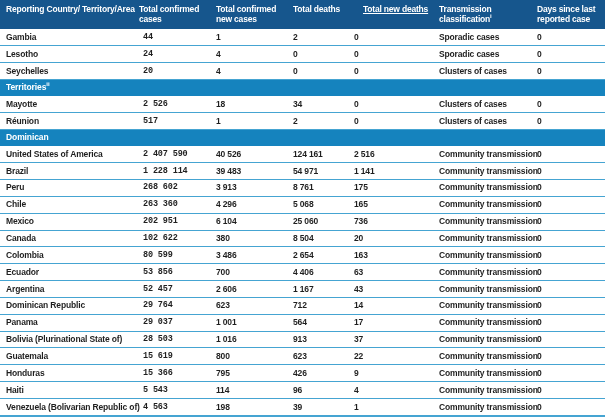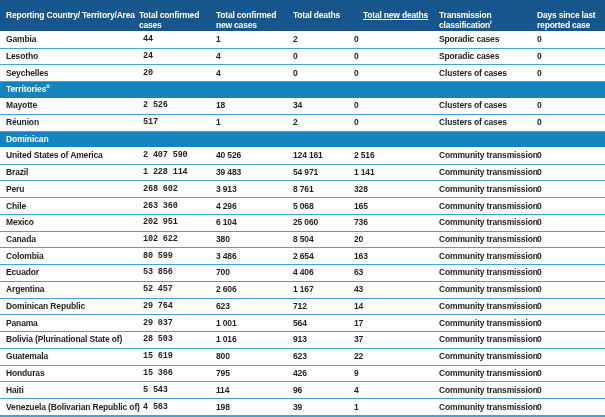--- a/index.html
+++ b/index.html
@@ -17,21 +17,21 @@
   }
   table{
     border-collapse:collapse;table-layout:fixed;
     width:605px;height:417px;
   }
   thead th{
     background:var(--header-bg);
     color:var(--header-text);
     font-size:8.5px;font-weight:bold;
     text-align:left;vertical-align:top;
-    padding-top:10px;padding-right:2px;
+    padding-top:4px;padding-right:2px;
     height:29px;line-height:1.2;letter-spacing:-0.2px;
   }
   thead th:first-child{white-space:nowrap;}
   tbody tr.data{height:16px;}
   tbody tr.data td{
     border-bottom:1px solid var(--row-border);
     font-size:8.5px;font-weight:bold;color:var(--body-text);
     line-height:15px;white-space:nowrap;overflow:visible;
     letter-spacing:-0.15px;vertical-align:middle;padding-top:0;padding-bottom:0;
   }
@@ -146,21 +146,21 @@
           <td>54 971</td>
           <td>1 141</td>
           <td>Community transmission</td>
           <td>0</td>
         </tr>
         <tr class="data">
           <td>Peru</td>
           <td>268 602</td>
           <td>3 913</td>
           <td>8 761</td>
-          <td>328</td>
+          <td>175</td>
           <td>Community transmission</td>
           <td>0</td>
         </tr>
         <tr class="data">
           <td>Chile</td>
           <td>263 360</td>
           <td>4 296</td>
           <td>5 068</td>
           <td>165</td>
           <td>Community transmission</td>

